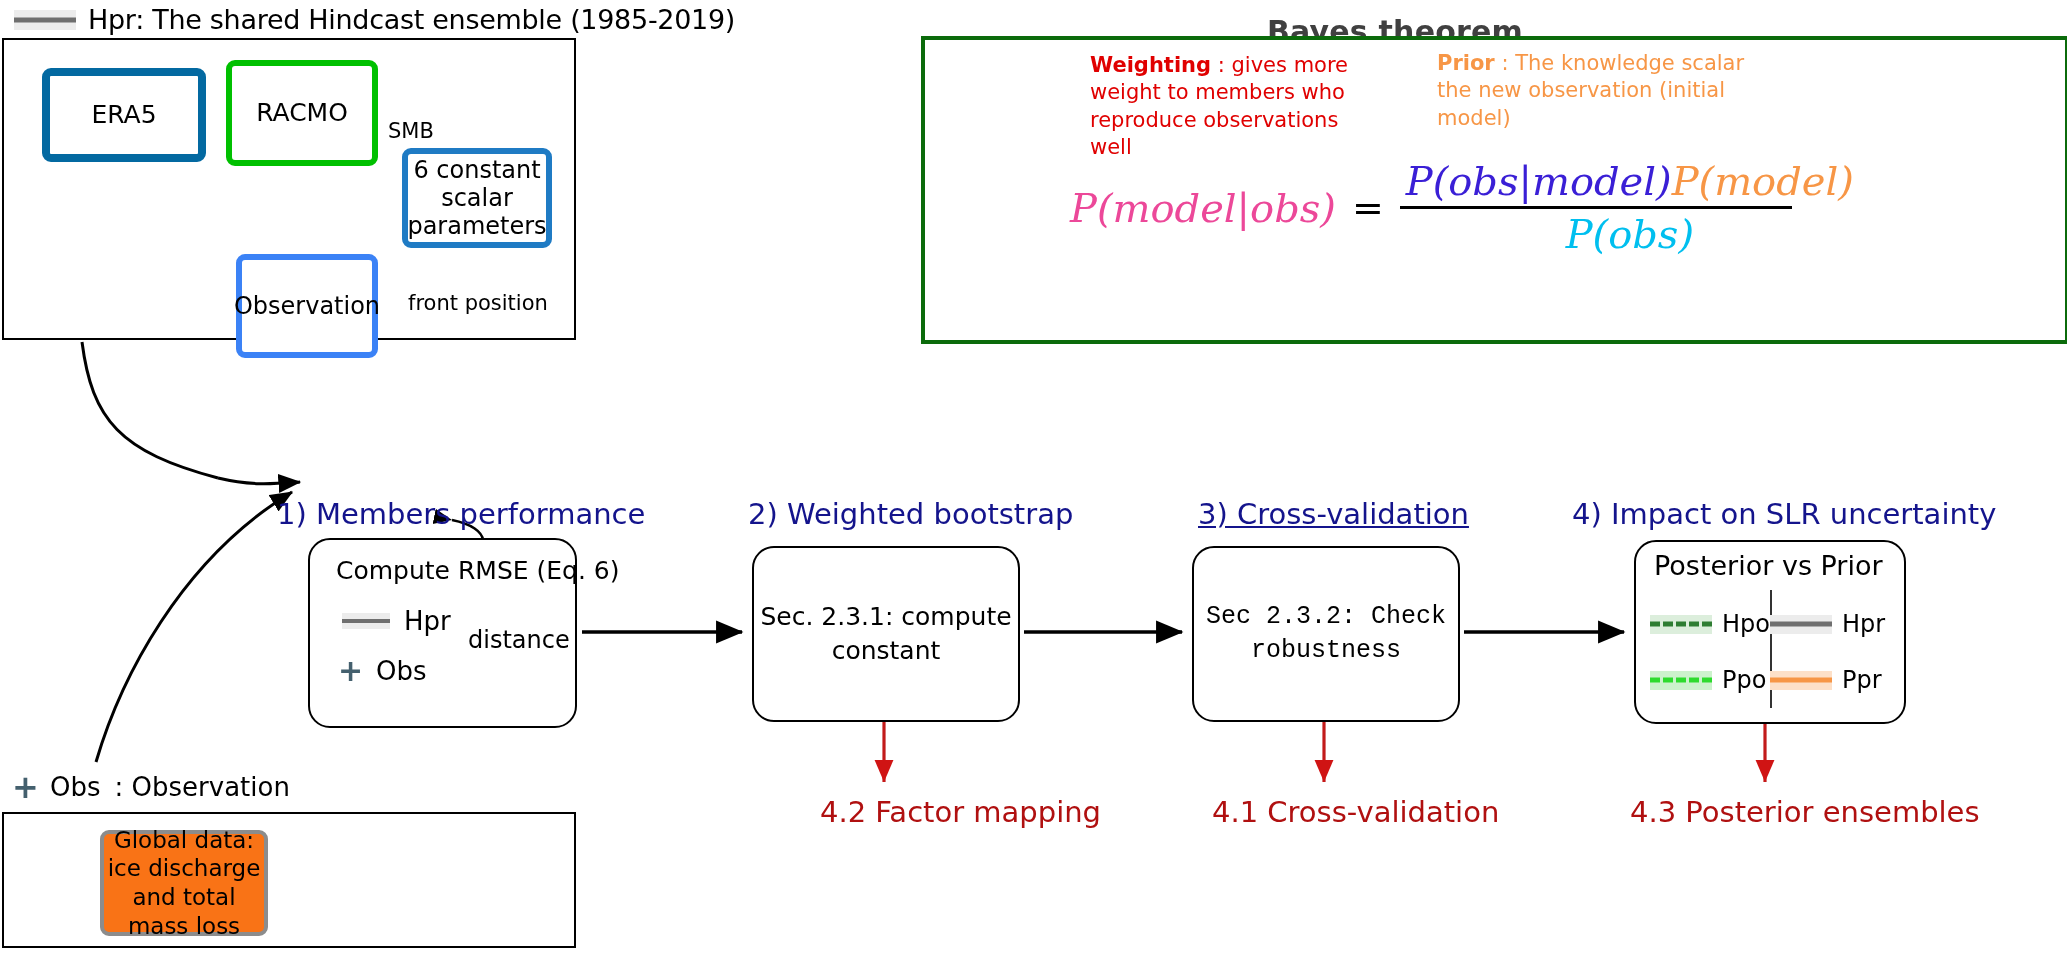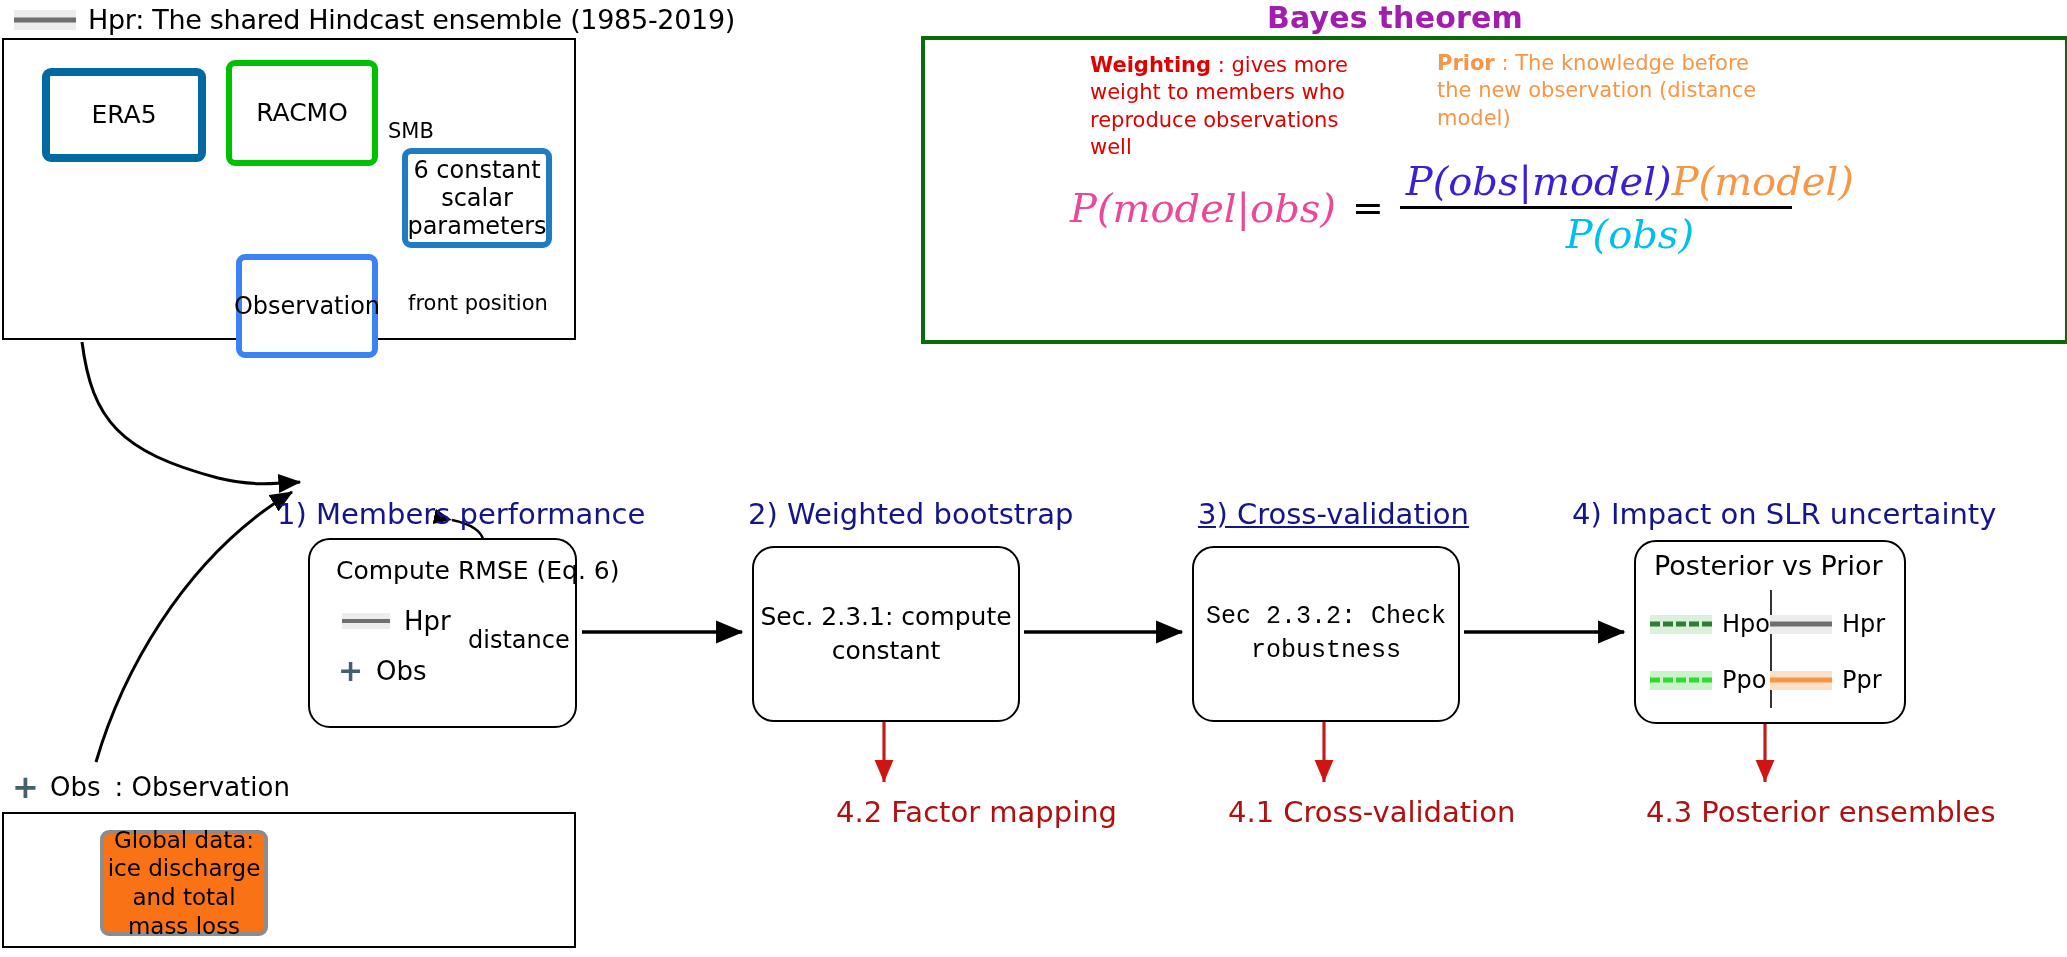--- a/index.html
+++ b/index.html
@@ -21,22 +21,22 @@
         text-align:center;border-radius:9px;line-height:1.18;}
   #box-era5{left:38px;top:28px;width:148px;height:78px;border:8px solid #0369a1;font-size:25px;}
   #box-racmo{left:222px;top:20px;width:140px;height:94px;border:6px solid #00C000;font-size:25px;}
   #box-params{left:398px;top:108px;width:138px;height:88px;border:6px solid #1F7BC4;font-size:24px;}
   #box-obs{left:232px;top:194px;width:130px;height:92px;border:6px solid #3b82f6;font-size:24px;margin-top:20px;}
   .edge-lbl{position:absolute;font-size:21px;color:#000;line-height:1.12;text-align:center;}
   #lbl-smb{left:384px;top:80px;}
   #lbl-front{left:404px;top:252px;}
 
   
-  #bayes-title{left:1245px;top:0px;width:300px;text-align:center;
-      font-size:30px;font-weight:bold;color:#a21caf;letter-spacing:.2px;}
+  #bayes-title{left:1245px;top:14px;width:300px;text-align:center;
+      font-size:30px;font-weight:bold;color:#404040;letter-spacing:.2px;}
   #panel-bayes{left:921px;top:36px;width:1140px;height:300px;border:4px solid #0B6B0B;background:#fff;}
   .note{position:absolute;font-size:21px;line-height:1.3;}
   .note b{font-weight:bold;}
   #note-weighting{left:165px;top:12px;width:260px;color:#E00000;}
   #note-prior{left:512px;top:10px;width:340px;color:#F79646;}
   #note-posterior{left:12px;top:222px;width:380px;color:#44C542;}
 
   
   #formula{position:absolute;left:145px;top:118px;display:flex;align-items:center;
        font-family:"DejaVu Serif","Liberation Serif",serif;font-style:italic;font-size:40px;}
@@ -88,21 +88,21 @@
   .sw::after{content:"";position:absolute;left:0;right:0;top:50%;transform:translateY(-50%);height:5px;}
   .sw.dashed::after{background:none;border-top:5px dashed currentColor;height:0;}
   .sw-hpo{background:#DCEEDC;color:#2E7D32;}
   .sw-ppo{background:#CCF2CC;color:#2EDB2E;}
   .sw-hpr{background:#ececec;}
   .sw-hpr::after{background:#6f6f6f;}
   .sw-ppr{background:#FDE0C8;}
   .sw-ppr::after{background:#F79646;}
 
   
-  .red-lbl{position:absolute;font-size:29px;color:#B01010;white-space:nowrap;margin-left:16px;}
+  .red-lbl{position:absolute;font-size:29px;color:#B01010;white-space:nowrap;}
   #rl1{left:820px;top:795px;}
   #rl2{left:1212px;top:795px;}
   #rl3{left:1630px;top:795px;}
 
   
   #obs-legend{left:12px;top:771px;display:flex;align-items:center;gap:14px;font-size:26px;}
   #obs-legend .plus-mark{font-size:32px;}
   #panel-data{left:2px;top:812px;width:570px;height:132px;border:2.4px solid #000;background:#fff;}
   .dbox{position:absolute;border:4px solid #8c8c8c;border-radius:9px;background:#f97316;
         display:flex;align-items:center;justify-content:center;text-align:center;
@@ -180,21 +180,21 @@
 </div>
 
 <div class="abs" id="bayes-title">Bayes theorem</div>
 <div class="abs" id="panel-bayes">
 
   <div class="note" id="note-weighting">
     <b>Weighting</b><span> : </span><span>gives more weight to members who reproduce observations well</span>
   </div>
 
   <div class="note" id="note-prior">
-    <b>Prior</b><span> : </span><span>The knowledge before the new observation (distance model)</span>
+    <b>Prior</b><span> : </span><span>The knowledge scalar the new observation (initial model)</span>
   </div>
 
 
   <div id="formula">
     <span class="lhs">P(model|obs)</span>
     <span class="eq">=</span>
     <span id="frac">
       <span class="num">
         <span class="t-like">P(obs|model)</span>
           <span class="t-prior">P(model)</span>

